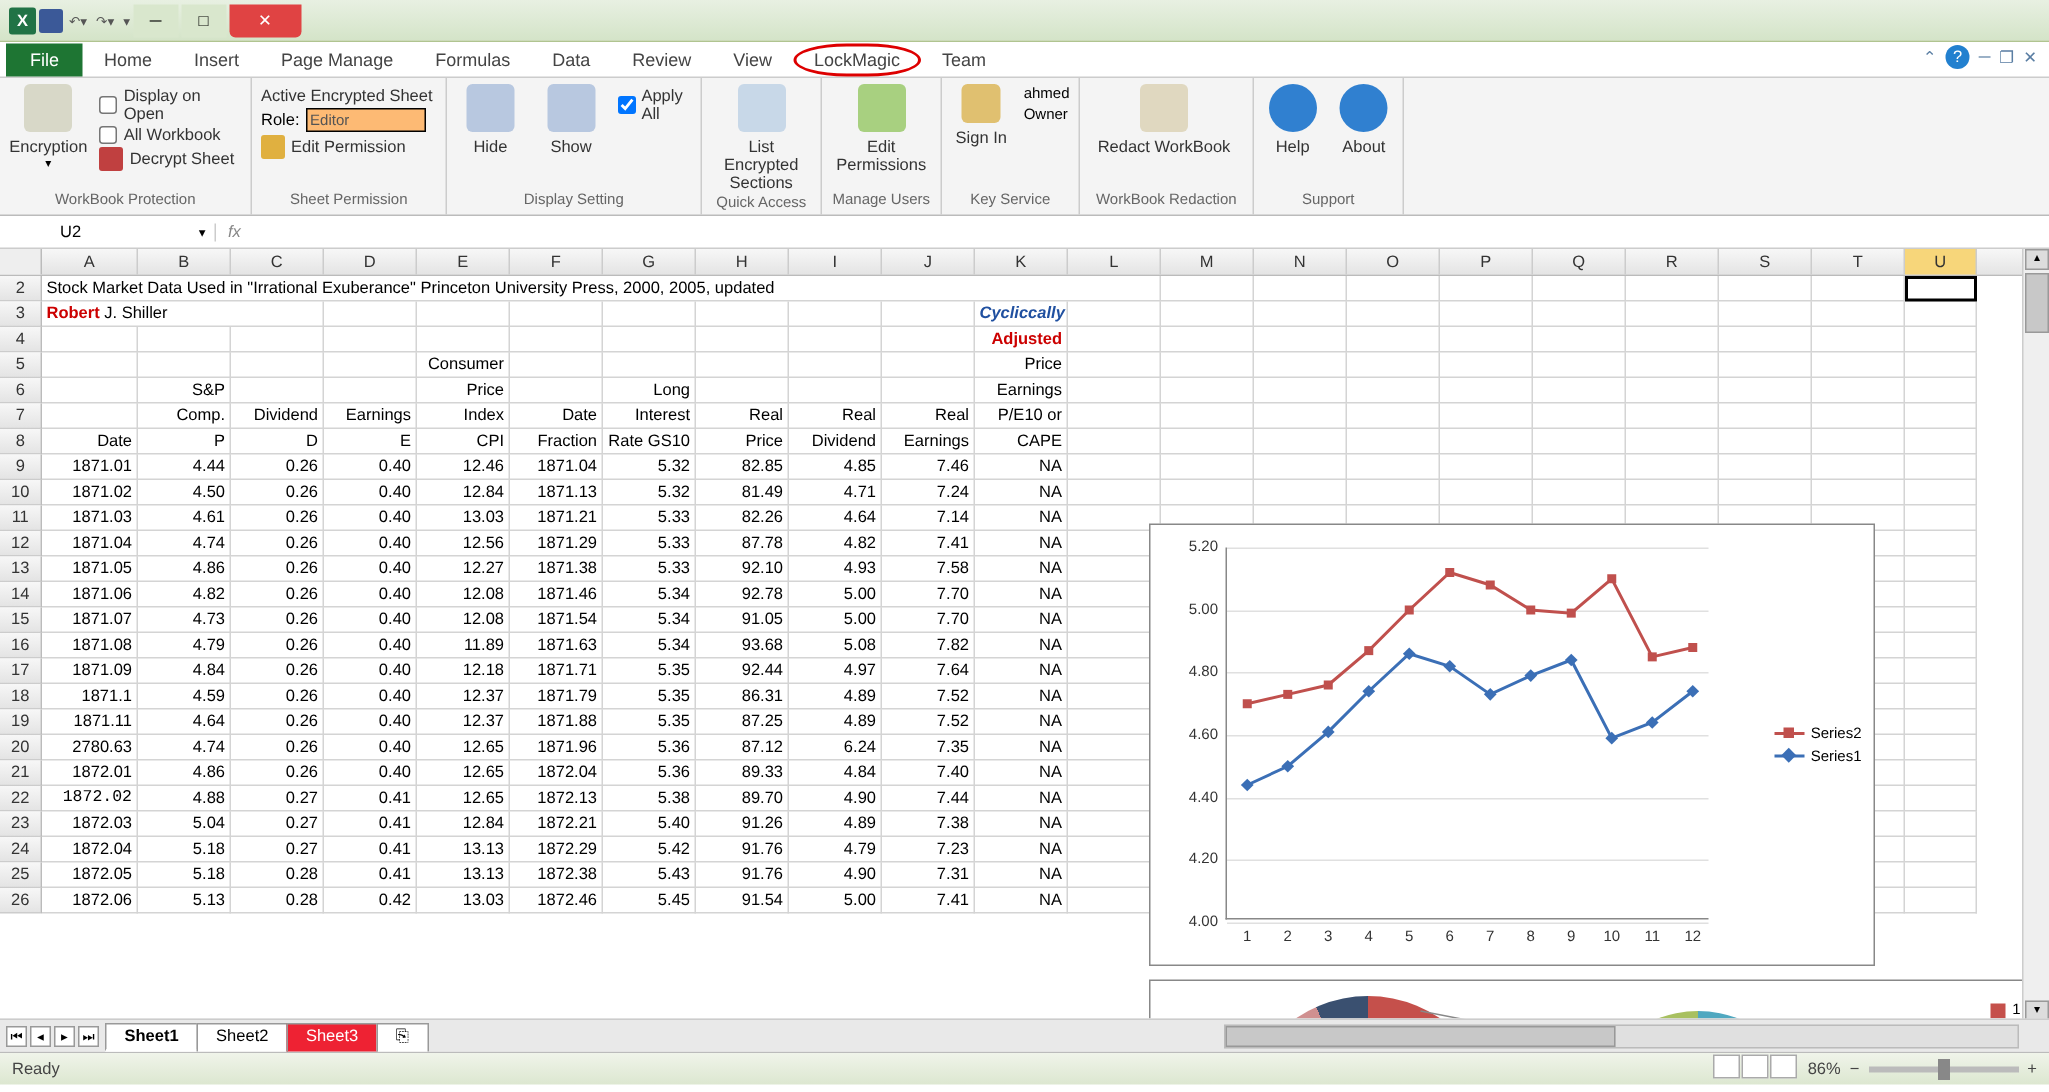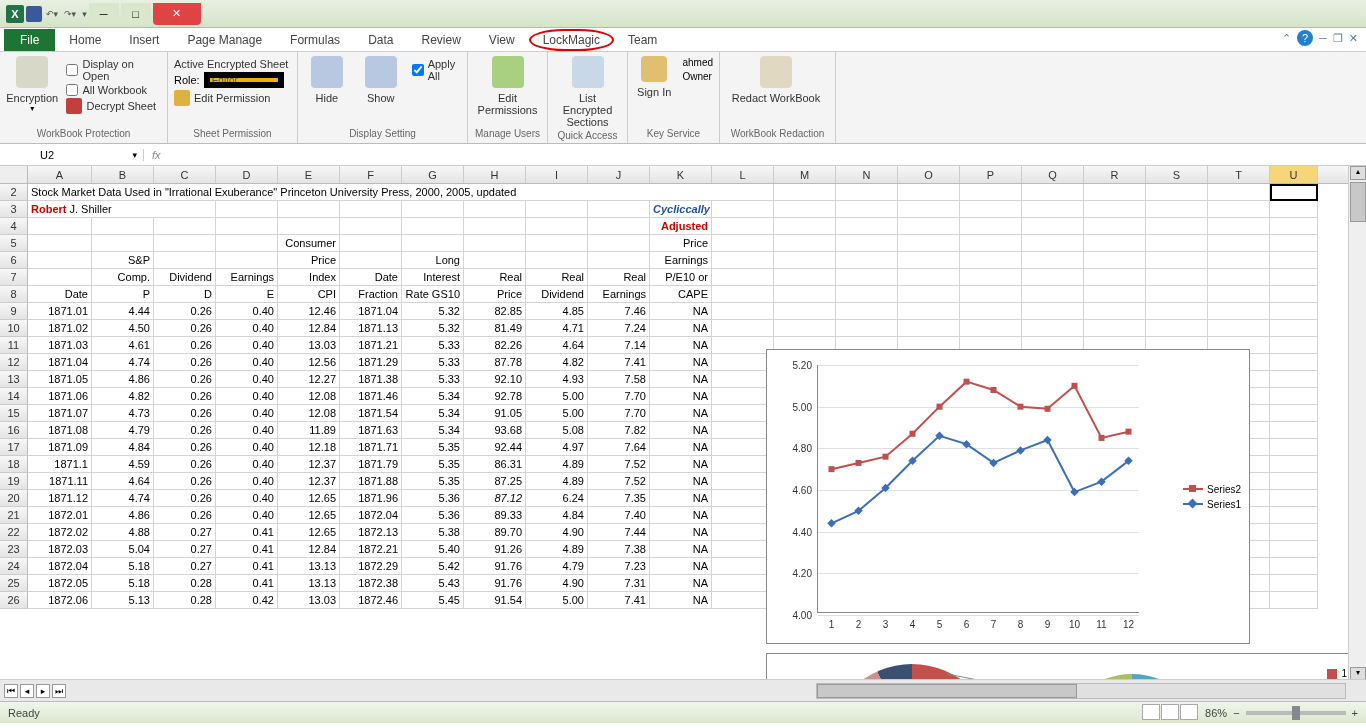--- a/index.html
+++ b/index.html
@@ -31,21 +31,21 @@
 .group { border-right:1px solid #ccc; display:flex; flex-direction:column; padding:4px 6px 2px 6px; }
 .group-body { flex:1; display:flex; gap:8px; align-items:flex-start; }
 .group-label { text-align:center; color:#666; font-size:10px; padding:2px 0; }
 .vbtn { display:flex; flex-direction:column; align-items:center; justify-content:flex-start; width:54px; }
 .vbtn .ic { width:32px; height:32px; margin-bottom:4px; border-radius:4px; }
 .vbtn .lbl { font-size:11px; text-align:center; line-height:12px; color:#333; }
 .chk-row { display:flex; align-items:center; gap:4px; font-size:11px; color:#333; margin:2px 0; }
 .chk-row input { width:12px; height:12px; }
 .small-ic { width:16px; height:16px; display:inline-block; border-radius:2px; }
 .role-row { display:flex; align-items:center; gap:4px; font-size:11px; margin:2px 0; }
-.role-row input { width:80px; height:16px; border:6px solid #000000; background:#eab308; font-size:10px; padding:0 2px; }
+.role-row input { width:80px; height:16px; border:1px solid #000000; background:#fdba74; font-size:10px; padding:0 2px; }
 
 
 .fbar { height:22px; border-bottom:1px solid #ccc; display:flex; align-items:center; }
 .namebox { width:110px; border-right:1px solid #ccc; padding:0 6px; display:flex; align-items:center; justify-content:space-between; margin-left:34px; }
 .namebox input { border:none; width:70px; font-size:11px; }
 .fx { padding:0 8px; color:#888; font-style:italic; }
 .formula-input { flex:1; border:none; font-size:11px; padding:0 4px; }
 
 
 .grid-wrap { position:relative; height:513px; overflow:hidden; border-right:18px solid #efefef; }
@@ -201,35 +201,35 @@
           <input type="checkbox" checked="" style="">
           <span>Apply All</span>
         </div>
     </div>
     <div class="group-label">Display Setting</div>
   </div>
 
   <div class="group" style="width:80px">
     <div class="group-body">
         <div class="vbtn" style="width:70px">
-          <div class="ic" style="background:#a8d080"></div>
-          <div class="lbl">Edit Permissions</div>
-        </div>
-      </div>
-    <div class="group-label">Manage Users</div>
+          <div class="ic" style="background:#c8d8e8"></div>
+          <div class="lbl">List Encrypted Sections</div>
+        </div>
+      </div>
+    <div class="group-label">Quick Access</div>
   </div>
 
   <div class="group" style="width:80px">
     <div class="group-body">
         <div class="vbtn" style="width:70px">
-          <div class="ic" style="background:#c8d8e8"></div>
-          <div class="lbl">List Encrypted Sections</div>
-        </div>
-      </div>
-    <div class="group-label">Quick Access</div>
+          <div class="ic" style="background:#a8d080"></div>
+          <div class="lbl">Edit Permissions</div>
+        </div>
+      </div>
+    <div class="group-label">Manage Users</div>
   </div>
 
   <div class="group" style="width:92px">
     <div class="group-body">
       <div class="vbtn" style="width:44px">
           <div class="ic" style="background:#e0c070;width:26px;height:26px"></div>
           <div class="lbl">Sign In</div>
         </div>
       <div style="font-size:10px;line-height:14px">
         <div>ahmed</div>
@@ -242,20 +242,33 @@
   <div class="group" style="width:116px">
     <div class="group-body">
         <div class="vbtn" style="width:100px">
           <div class="ic" style="background:#e0d8c0"></div>
           <div class="lbl">Redact WorkBook</div>
         </div>
       </div>
     <div class="group-label">WorkBook Redaction</div>
   </div>
 
+  <div class="group" style="width:100px">
+    <div class="group-body">
+      <div class="vbtn" style="width:40px">
+          <div class="ic" style="background:#3080d0;border-radius:50%"></div>
+          <div class="lbl">Help</div>
+        </div>
+      <div class="vbtn" style="width:40px">
+          <div class="ic" style="background:#3080d0;border-radius:50%"></div>
+          <div class="lbl">About</div>
+        </div>
+    </div>
+    <div class="group-label">Support</div>
+  </div>
 </div>
 
 <div class="fbar">
   <div class="namebox">
       <input value="U2" style="">
       <span style="font-size:9px">▾</span>
     </div>
   <span class="fx">fx</span>
   <input class="formula-input" style="">
 </div>
@@ -702,28 +715,28 @@
         <div class="cell" style="width: 62px;"></div>
         <div class="cell" style="width: 62px;"></div>
         <div class="cell" style="width: 62px;"></div>
         <div class="cell" style="width: 62px;"></div>
         <div class="cell" style="width: 62px;"></div>
         <div class="cell" style="width: 62px;"></div>
         <div class="cell" style="width: 48px;"></div>
       </div>
       <div class="row">
         <div class="rh">20</div>
-        <div class="cell" style="width: 64px;">1871.12</div>
+        <div class="cell" style="width: 64px;">2780.63</div>
         <div class="cell" style="width: 62px;">4.74</div>
         <div class="cell" style="width: 62px;">0.26</div>
         <div class="cell" style="width: 62px;">0.40</div>
         <div class="cell" style="width: 62px;">12.65</div>
         <div class="cell" style="width: 62px;">1871.96</div>
         <div class="cell" style="width: 62px;">5.36</div>
-        <div class="cell" style="width: 62px; font-style: italic;">87.12</div>
+        <div class="cell" style="width: 62px;">87.12</div>
         <div class="cell" style="width: 62px;">6.24</div>
         <div class="cell" style="width: 62px;">7.35</div>
         <div class="cell" style="width: 62px;">NA</div>
         <div class="cell" style="width: 62px;"></div>
         <div class="cell" style="width: 62px;"></div>
         <div class="cell" style="width: 62px;"></div>
         <div class="cell" style="width: 62px;"></div>
         <div class="cell" style="width: 62px;"></div>
         <div class="cell" style="width: 62px;"></div>
         <div class="cell" style="width: 62px;"></div>
@@ -750,21 +763,21 @@
         <div class="cell" style="width: 62px;"></div>
         <div class="cell" style="width: 62px;"></div>
         <div class="cell" style="width: 62px;"></div>
         <div class="cell" style="width: 62px;"></div>
         <div class="cell" style="width: 62px;"></div>
         <div class="cell" style="width: 62px;"></div>
         <div class="cell" style="width: 48px;"></div>
       </div>
       <div class="row">
         <div class="rh">22</div>
-        <div class="cell" style="width: 64px;">1872.02</div>
+        <div class="cell" style="width: 64px; font-family: Liberation Mono, monospace;">1872.02</div>
         <div class="cell" style="width: 62px;">4.88</div>
         <div class="cell" style="width: 62px;">0.27</div>
         <div class="cell" style="width: 62px;">0.41</div>
         <div class="cell" style="width: 62px;">12.65</div>
         <div class="cell" style="width: 62px;">1872.13</div>
         <div class="cell" style="width: 62px;">5.38</div>
         <div class="cell" style="width: 62px;">89.70</div>
         <div class="cell" style="width: 62px;">4.90</div>
         <div class="cell" style="width: 62px;">7.44</div>
         <div class="cell" style="width: 62px;">NA</div>
@@ -973,20 +986,26 @@
   <div class="arr" style="bottom:0">▾</div>
 </div>
 
 <div class="sheettabs">
   <div class="nav-arrows">
     <span>⏮</span>
     <span>◂</span>
     <span>▸</span>
     <span>⏭</span>
   </div>
+  <div id="stabs" style="display:flex">
+      <div class="stab active">Sheet1</div>
+      <div class="stab">Sheet2</div>
+      <div class="stab red">Sheet3</div>
+      <div class="stab">⎘</div>
+    </div>
   <div class="hscroll">
       <div class="thumb"></div>
     </div>
 </div>
 
 <div class="status">
   <span>Ready</span>
   <div class="zoom-ctl">
     <span class="views"><span></span><span></span><span></span></span>
     <span>86%</span>

